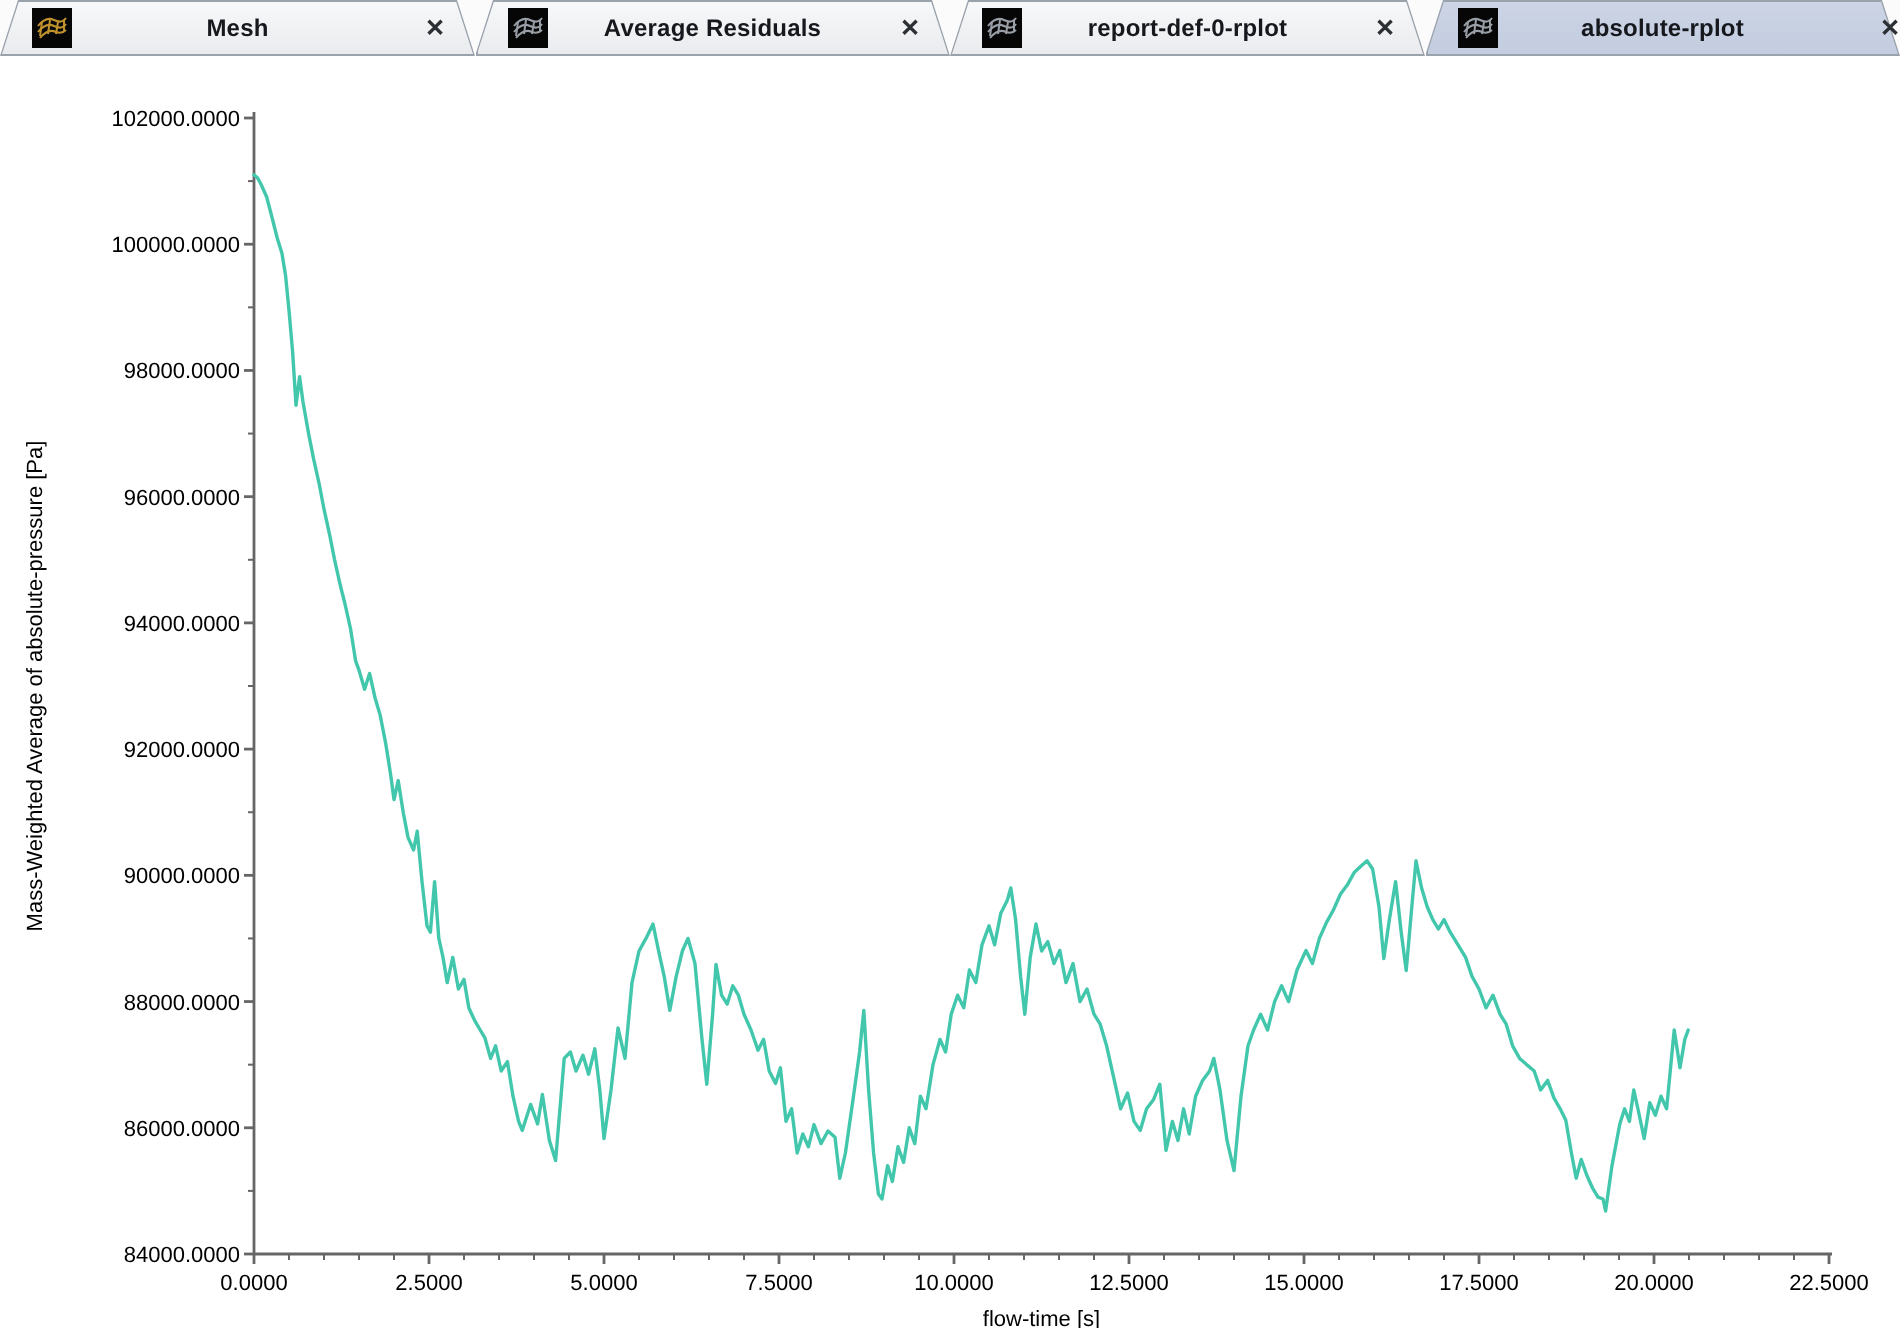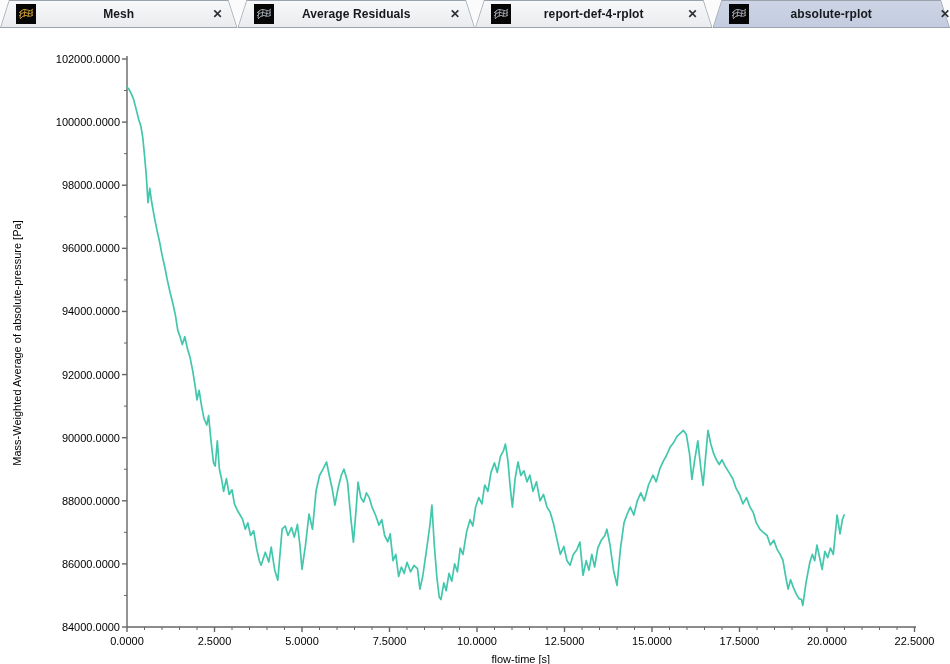--- a/index.html
+++ b/index.html
@@ -106,21 +106,21 @@
         <g class="mesh-glyph" fill="none" stroke="#989ea5" stroke-width="1">
           <path d="M3 9 Q7 4 11 6 Q15 8 17 5"></path>
           <path d="M3 12 Q7 7 11 9 Q15 11 17 8"></path>
           <path d="M4 15 Q8 10 12 12 Q15 13 17 11"></path>
           <path d="M5 7 L4 14"></path>
             <path d="M9 6 L8 13"></path>
             <path d="M13 7 L12 13"></path>
             <path d="M16 6 L16 12"></path>
         </g>
       </svg>
-      <span class="label">report-def-4-rplot</span>
+      <span class="label">report-def-0-rplot</span>
       <span class="close">✕</span>
     </div>
   </div>
 
   <div class="tab active">
     <div class="shape"></div>
     <div class="fill"></div>
     <div class="content">
       <svg class="tab-icon" viewBox="0 0 20 20">
         <rect width="20" height="20" fill="#060606"></rect>

